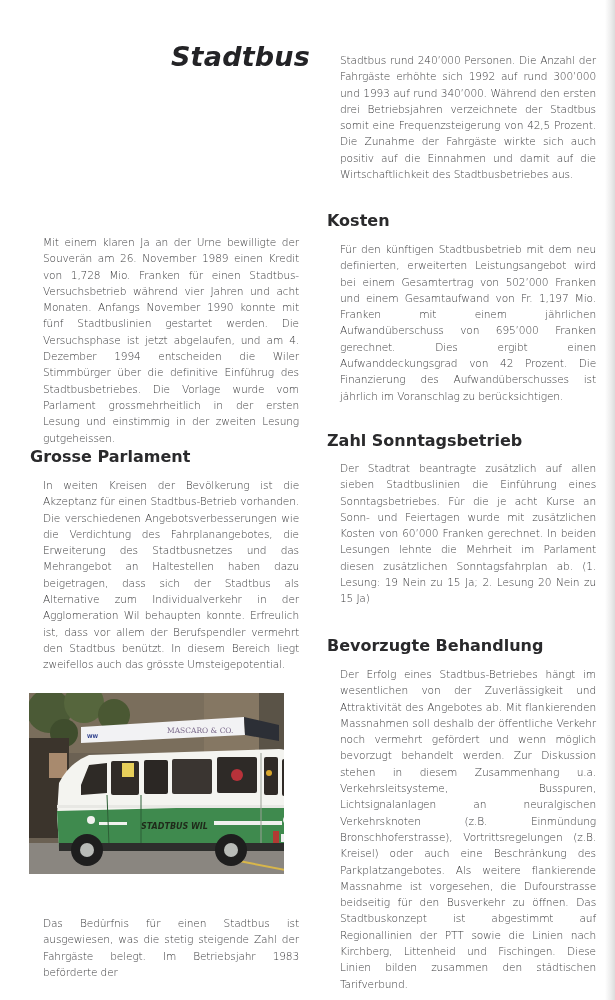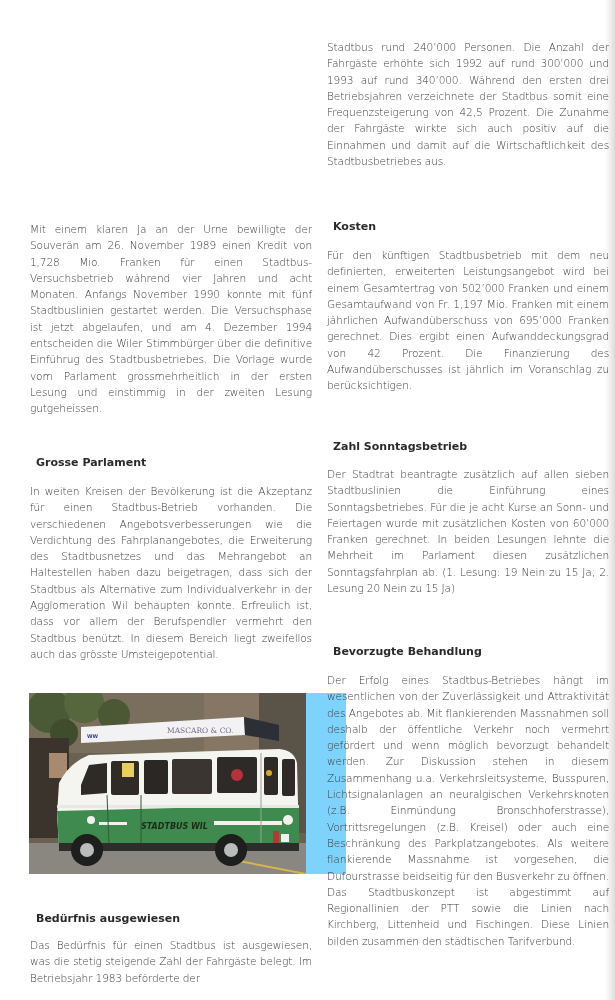--- a/index.html
+++ b/index.html
@@ -25,39 +25,40 @@
   .title span { display: block; }
   .col {
     position: absolute;
     font-size: 10.6px; line-height: 16.3px;
     text-align: justify;
     letter-spacing: -0.15px;
     font-weight: 300;
   }
   .col-left { left: 30px; width: 282px; }
   .col-right { left: 327px; width: 282px; top: 39px; }
-  .col p { margin: 0; }
+  .col p { margin: 13px; }
   .col h2 {
-    margin: 6px; font-size: 11px; font-weight: bold;
+    margin: 0; font-size: 16px; font-weight: bold;
     color: #2a2a2c; letter-spacing: 0;
     line-height: 16px;
   }
   .sig { text-align: right; display: block; margin-top: -16.3px; }
   .photo {
-    position: absolute; left: 29px; top: 693px; width: 317px; height: 181px;
-    overflow: hidden; background: #7dd3fc;
+    position: absolute; left: 29px; top: 693px; width: 255px; height: 181px;
+    overflow: hidden; background: #f9a8d4;
   }
   .photo svg { display: block; }
 </style>
 </head>
 <body>
 
 <div class="page-edge"></div>
 
 <h1 class="title" style="margin:0;">
+  <span>Stadtbus</span>
 </h1>
 
 <div class="col col-left" style="top:221px;">
   <p>Mit einem klaren Ja an der Urne bewilligte der Souverän am 26. November 1989 einen Kredit von 1,728 Mio. Franken für einen Stadtbus-Versuchsbetrieb während vier Jahren und acht Monaten. Anfangs November 1990 konnte mit fünf Stadtbuslinien gestartet werden. Die Versuchsphase ist jetzt abgelaufen, und am 4. Dezember 1994 entscheiden die Wiler Stimmbürger über die definitive Einführug des Stadtbusbetriebes. Die Vorlage wurde vom Parlament grossmehrheitlich in der ersten Lesung und einstimmig in der zweiten Lesung gutgeheissen.</p>
 </div>
 
 <div class="col col-left" style="top:449px;">
   <h2>Grosse Parlament</h2>
   <p style="margin-top:12px;">In weiten Kreisen der Bevölkerung ist die Akzeptanz für einen Stadtbus-Betrieb vorhanden. Die verschiedenen Angebotsverbesserungen wie die Verdichtung des Fahrplanangebotes, die Erweiterung des Stadtbusnetzes und das Mehrangebot an Haltestellen haben dazu beigetragen, dass sich der Stadtbus als Alternative zum Individualverkehr in der Agglomeration Wil behaupten konnte. Erfreulich ist, dass vor allem der Berufspendler vermehrt den Stadtbus benützt. In diesem Bereich liegt zweifellos auch das grösste Umsteigepotential.</p>
 </div>
@@ -117,21 +118,20 @@
     <rect x="30" y="150" width="240" height="8" fill="#2d2e2c"></rect>
 
     <circle cx="58" cy="157" r="16" fill="#1e1e1e"></circle>
     <circle cx="58" cy="157" r="7" fill="#b9bcb8"></circle>
     <circle cx="202" cy="157" r="16" fill="#1e1e1e"></circle>
     <circle cx="202" cy="157" r="7" fill="#b9bcb8"></circle>
   </svg>
 </div>
 
 <div class="col col-left" style="top:905px;">
-  <h2>Bedürfnis ausgewiesen</h2>
   <p style="margin-top:10px;">Das Bedürfnis für einen Stadtbus ist ausgewiesen, was die stetig steigende Zahl der Fahrgäste belegt. Im Betriebsjahr 1983 beförderte der</p>
 </div>
 
 <div class="col col-right">
   <p>Stadtbus rund 240’000 Personen. Die Anzahl der Fahrgäste erhöhte sich 1992 auf rund 300’000 und 1993 auf rund 340’000. Während den ersten drei Betriebsjahren verzeichnete der Stadtbus somit eine Frequenzsteigerung von 42,5 Prozent. Die Zunahme der Fahrgäste wirkte sich auch positiv auf die Einnahmen und damit auf die Wirtschaftlichkeit des Stadtbusbetriebes aus.</p>
 </div>
 
 <div class="col col-right" style="top:213px;">
   <h2>Kosten</h2>
   <p style="margin-top:12px;">Für den künftigen Stadtbusbetrieb mit dem neu definierten, erweiterten Leistungsangebot wird bei einem Gesamtertrag von 502’000 Franken und einem Gesamtaufwand von Fr. 1,197 Mio. Franken mit einem jährlichen Aufwandüberschuss von 695’000 Franken gerechnet. Dies ergibt einen Aufwanddeckungsgrad von 42 Prozent. Die Finanzierung des Aufwandüberschusses ist jährlich im Voranschlag zu berücksichtigen.</p>

